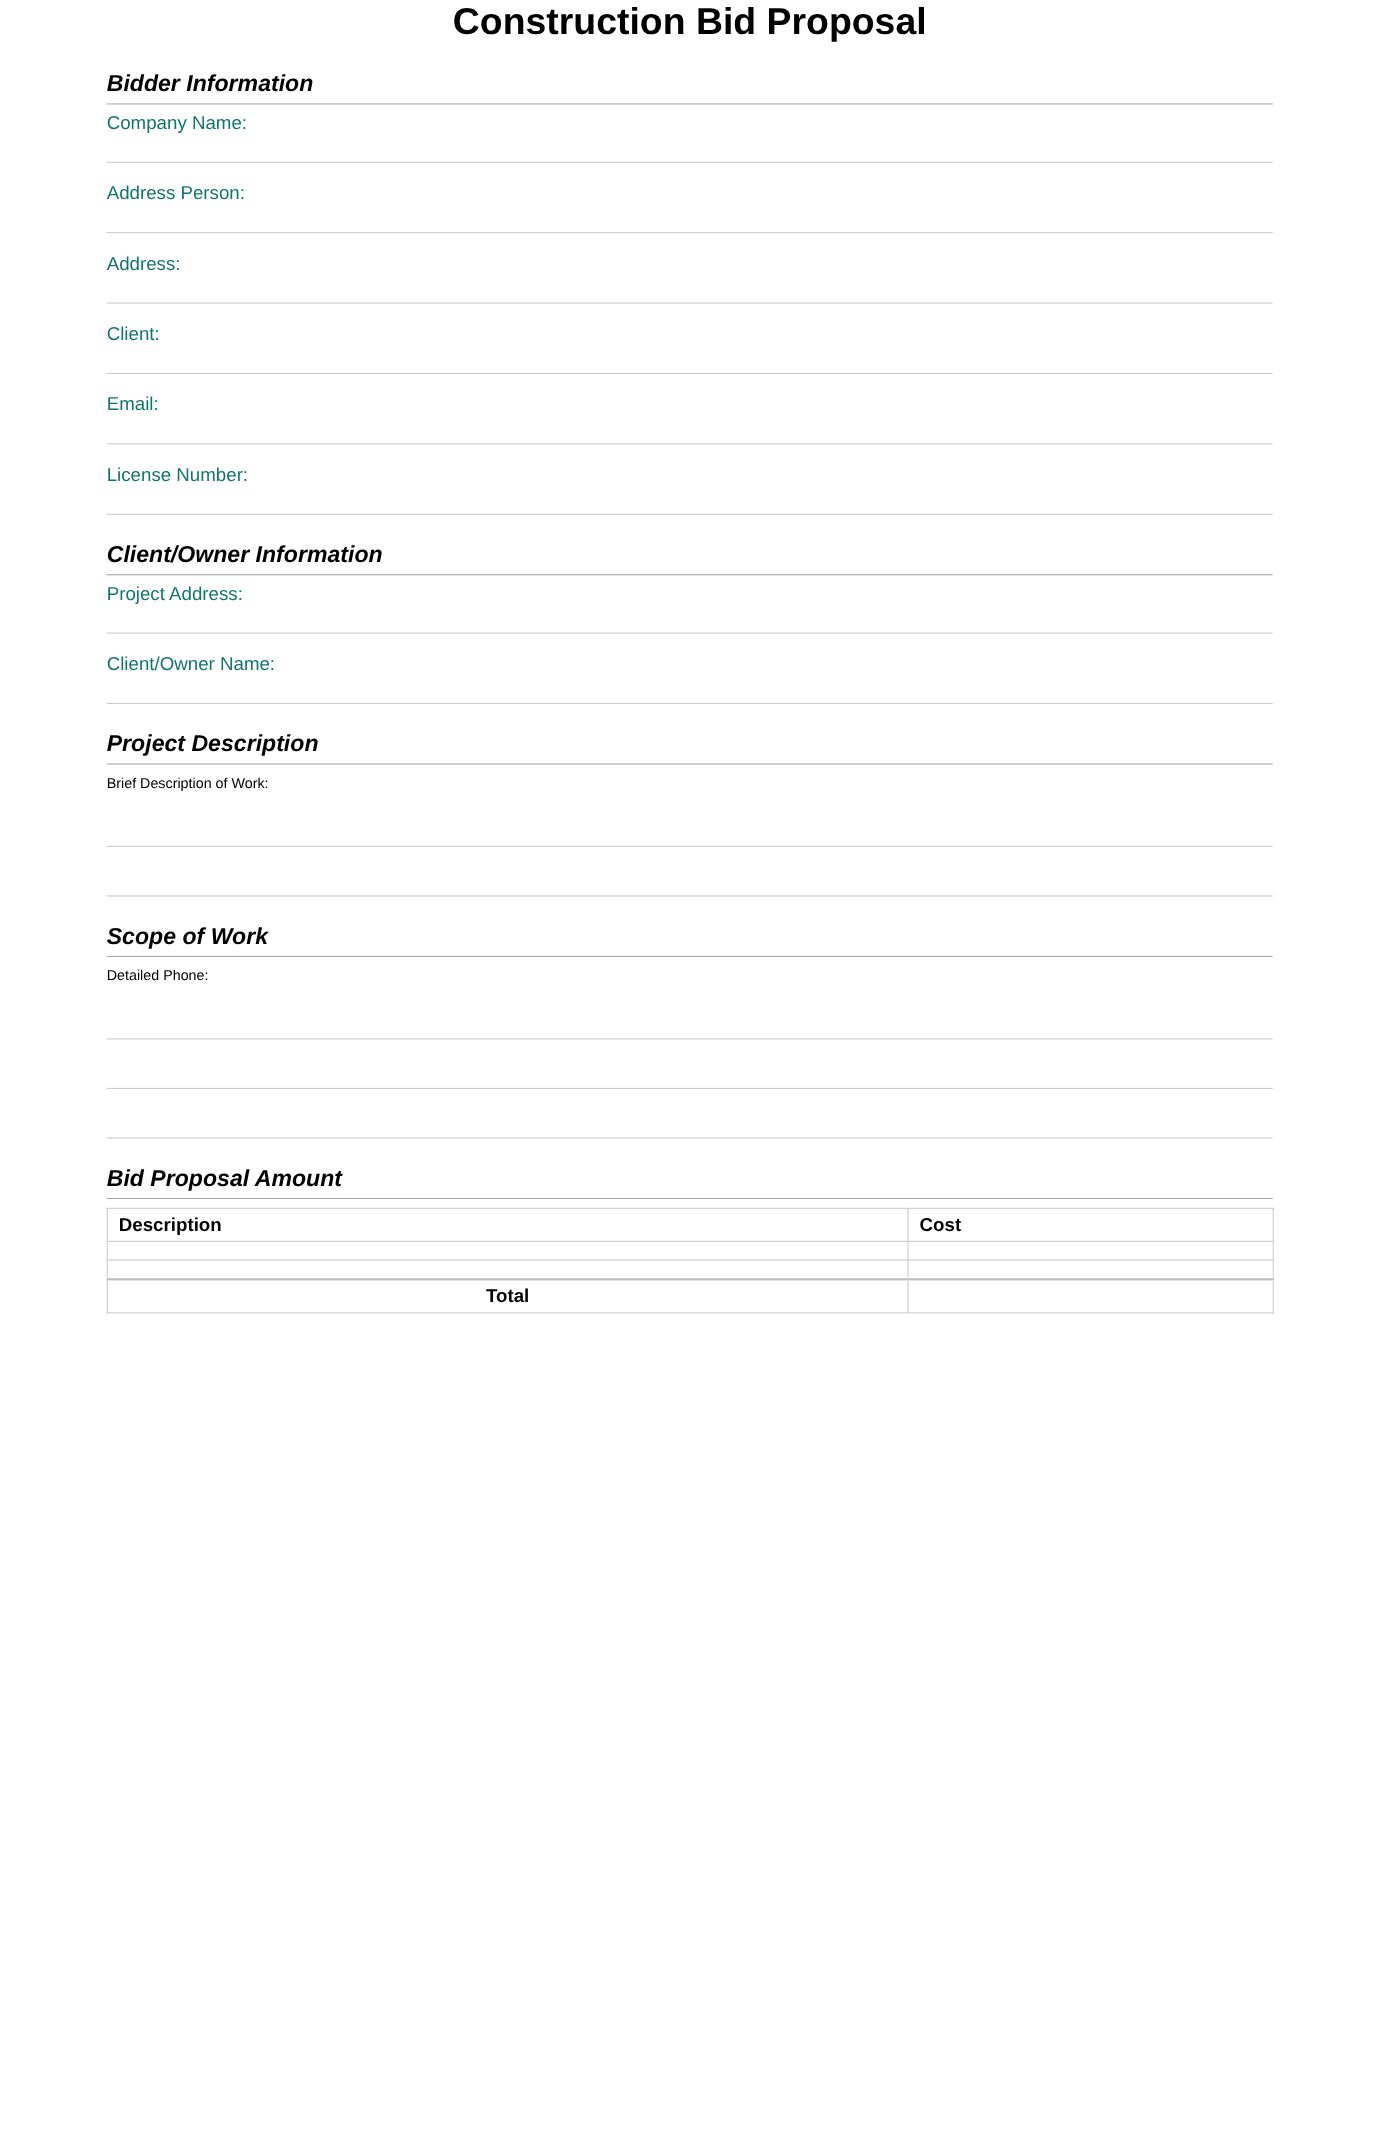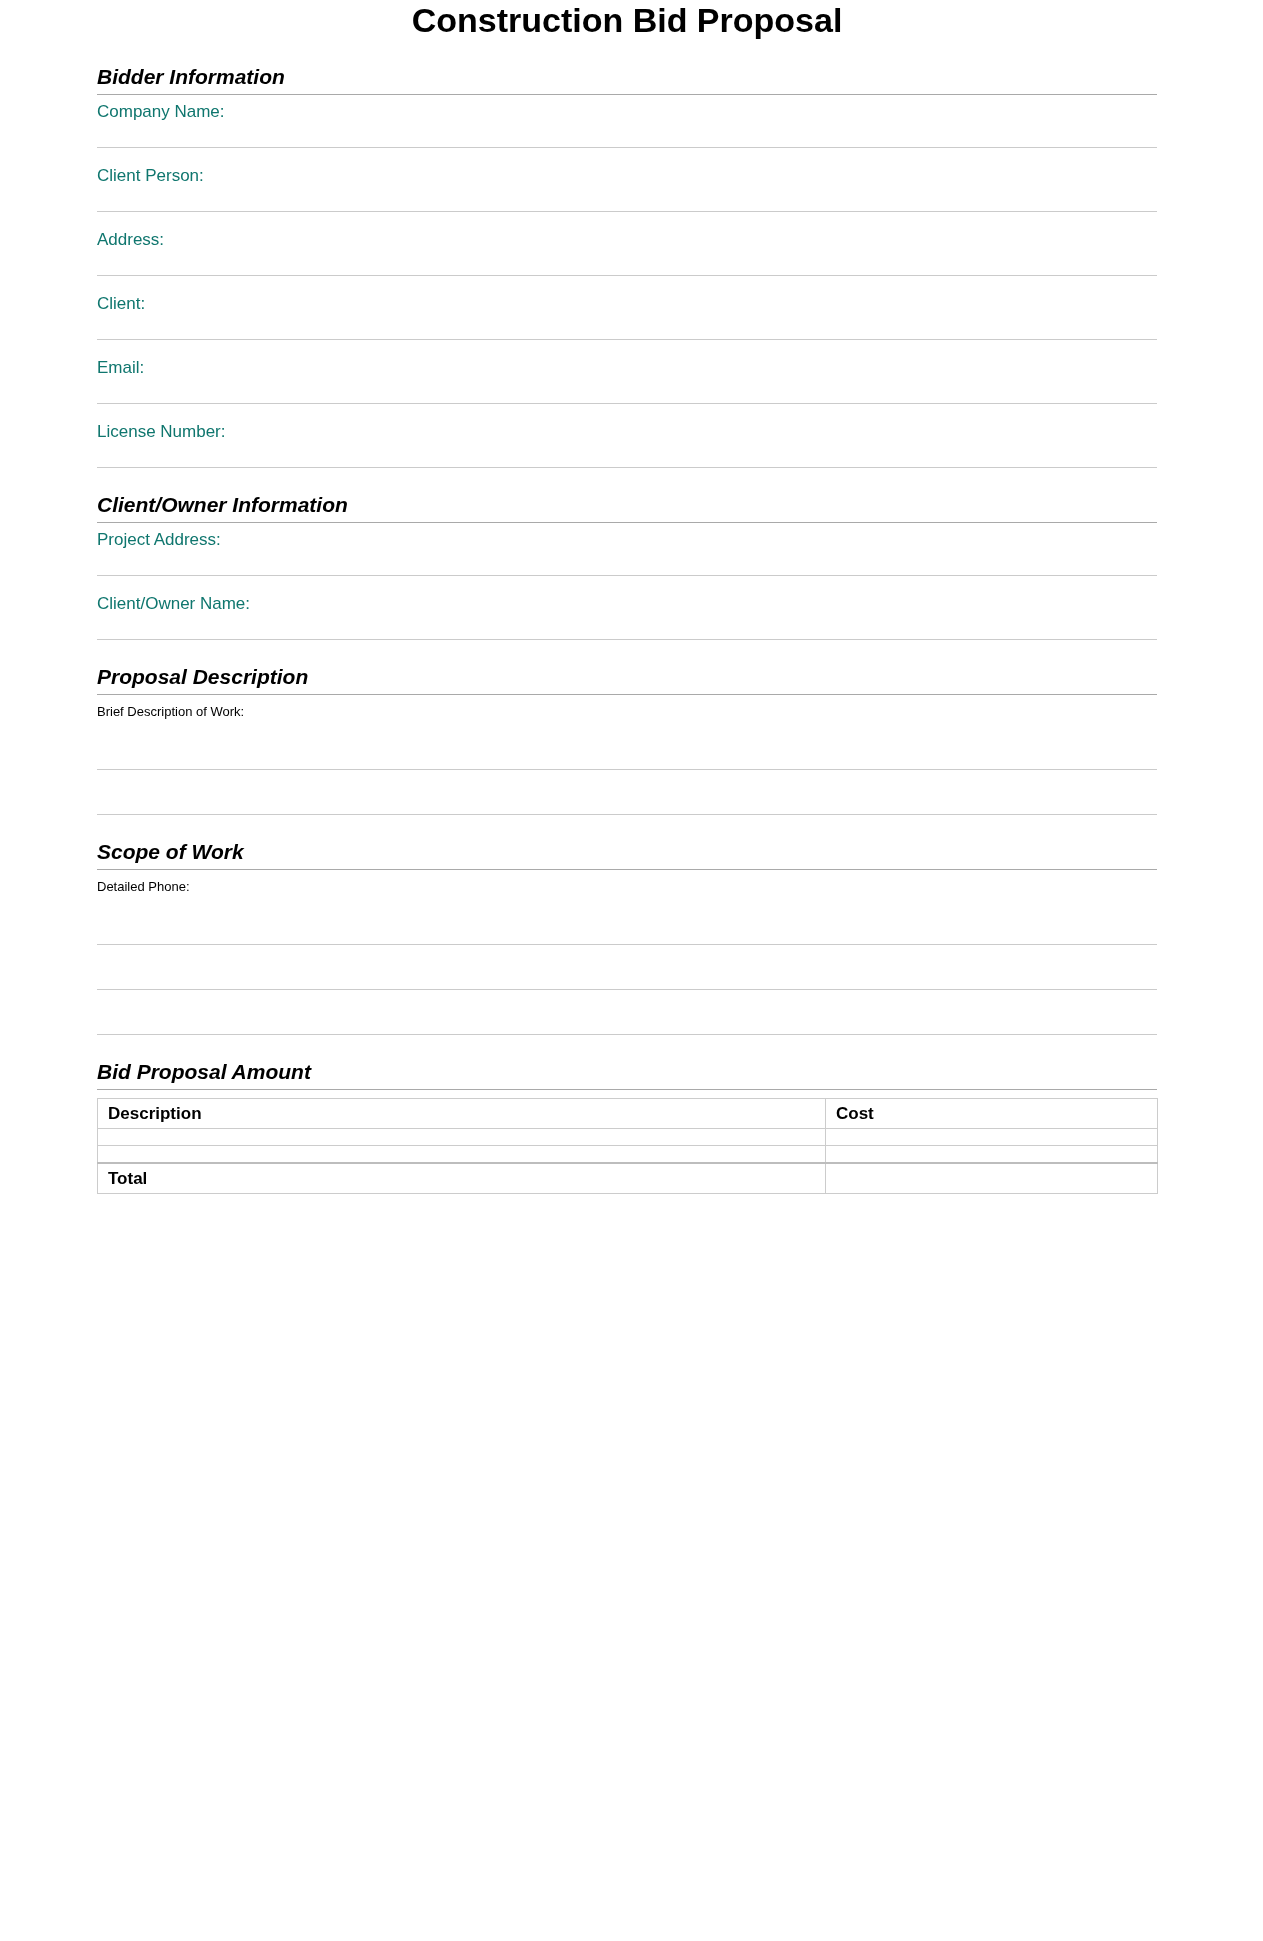--- a/index.html
+++ b/index.html
@@ -85,40 +85,41 @@
   }
   table.bid-table td.empty-cell {
     height: 16px;
     padding: 0 10px;
   }
   table.bid-table tr.total-row td {
     border-top: 2px solid #bdbdbd;
     font-weight: 700;
     padding: 4px 10px;
     line-height: 21px;
+    text-align: center;
   }
   col.col-desc { width: 728px; }
   col.col-cost { width: 332px; }
 </style>
 </head>
 <body>
 
 <div class="clip">
   <div class="content">
 
     <h1 class="doc-title">Construction Bid Proposal</h1>
 
     <h2 class="section-heading">Bidder Information</h2>
 
     <div class="field">
       <div class="field-label">Company Name:</div>
       <div class="field-line"></div>
     </div>
     <div class="field">
-      <div class="field-label">Client Person:</div>
+      <div class="field-label">Address Person:</div>
       <div class="field-line"></div>
     </div>
     <div class="field">
       <div class="field-label">Address:</div>
       <div class="field-line"></div>
     </div>
     <div class="field">
       <div class="field-label">Client:</div>
       <div class="field-line"></div>
     </div>
@@ -135,21 +136,21 @@
 
     <div class="field">
       <div class="field-label">Project Address:</div>
       <div class="field-line"></div>
     </div>
     <div class="field">
       <div class="field-label">Client/Owner Name:</div>
       <div class="field-line"></div>
     </div>
 
-    <h2 class="section-heading">Proposal Description</h2>
+    <h2 class="section-heading">Project Description</h2>
     <div class="textarea-label">Brief Description of Work:</div>
     <div class="write-line first"></div>
     <div class="write-line"></div>
 
     <h2 class="section-heading">Scope of Work</h2>
     <div class="textarea-label">Detailed Phone:</div>
     <div class="write-line first"></div>
     <div class="write-line"></div>
     <div class="write-line"></div>
 

